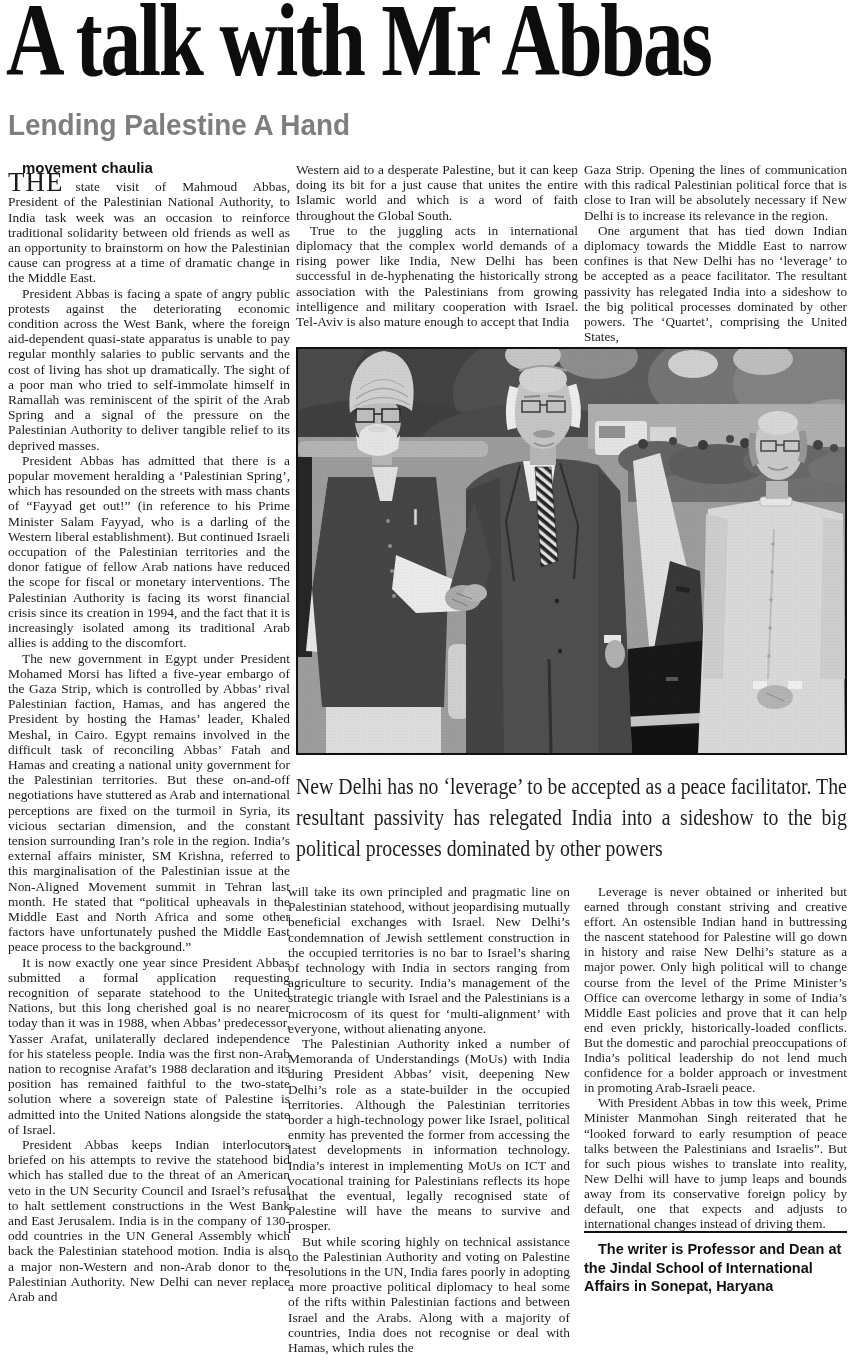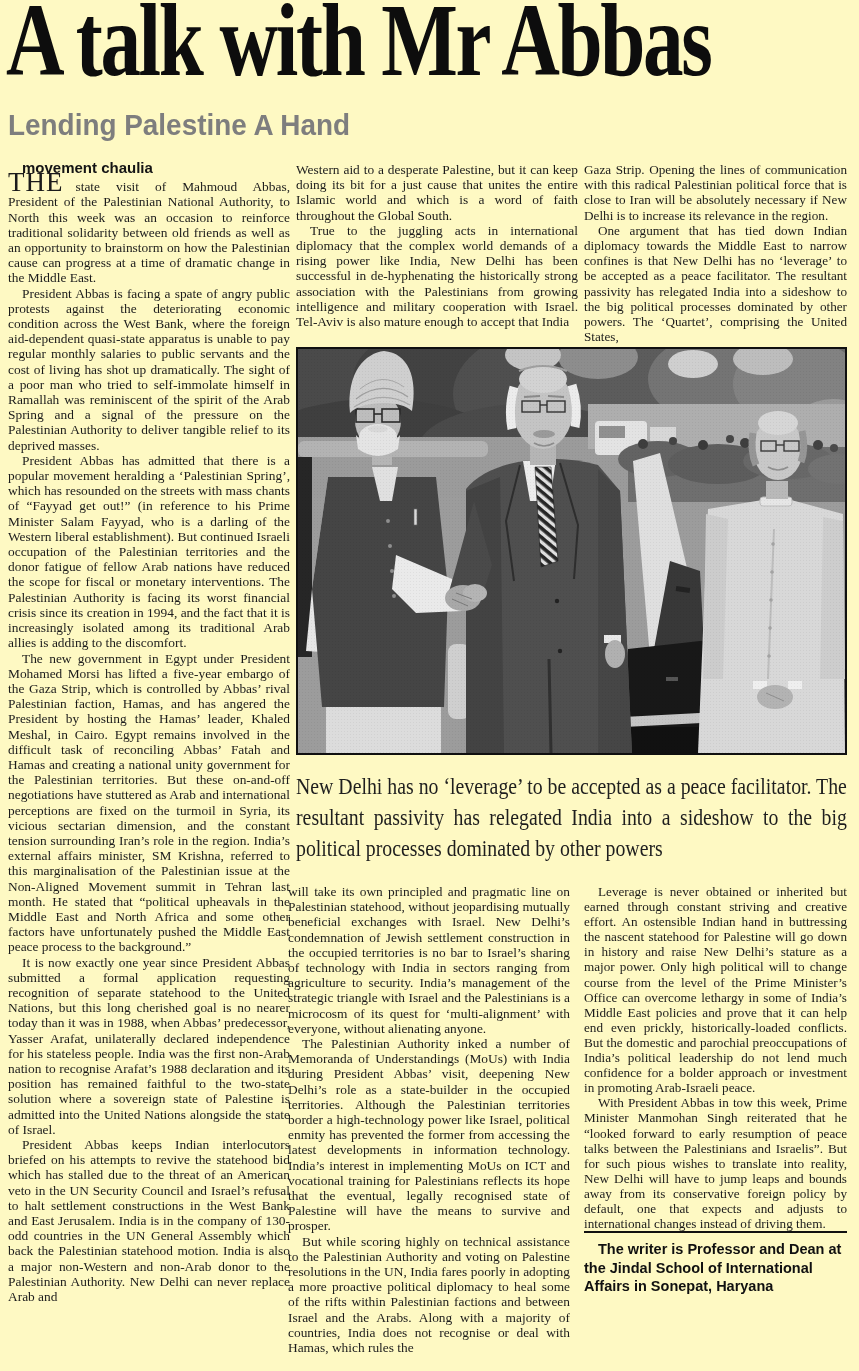--- a/index.html
+++ b/index.html
@@ -1,16 +1,16 @@
 <!DOCTYPE html>
 <html lang="en"><head>
 <meta charset="utf-8">
 <style>
   html,body{margin:0;padding:0;background:#e8e8e8;}
-  .page{position:relative;width:859px;height:1371px;background:#fef9c3;overflow:hidden;
+  .page{position:relative;width:859px;height:1371px;background:#ffffff;overflow:hidden;
         font-family:"Liberation Serif",serif;color:#191919;}
   
   .headline{position:absolute;left:6px;top:-14px;font-family:"Liberation Serif",serif;
             font-weight:bold;font-size:104px;line-height:108px;letter-spacing:-3px;
             color:#0d0d0d;white-space:nowrap;transform:scaleX(0.78);transform-origin:0 0;}
   .subtitle{position:absolute;left:8px;top:108px;font-family:"Liberation Sans",sans-serif;
             font-weight:bold;font-size:30px;color:#7e7e7e;white-space:nowrap;
             transform:scaleX(0.93);transform-origin:0 0;}
   .byline{font-family:"Liberation Sans",sans-serif;font-weight:bold;font-size:15px;
           color:#141414;margin:0 0 14px 0;text-align:left;text-indent:0;}
@@ -41,21 +41,21 @@
 </head>
 <body>
 
 <div class="page">
 
   <div class="headline">A talk with Mr Abbas</div>
   <div class="subtitle">Lending Palestine A Hand</div>
 
   <div class="col" id="col1">
     <p class="byline">movement chaulia</p>
-    <p class="nolead"><span class="leadword">THE</span><span>state visit of Mahmoud Abbas, President of the Palestinian National Authority, to North this week was an occasion to reinforce traditional solidarity between old friends as well as an opportunity to brainstorm on how the Palestinian cause can progress at a time of dramatic change in the Middle East.</span></p>
+    <p class="nolead"><span class="leadword">THE</span><span>state visit of Mahmoud Abbas, President of the Palestinian National Authority, to India task week was an occasion to reinforce traditional solidarity between old friends as well as an opportunity to brainstorm on how the Palestinian cause can progress at a time of dramatic change in the Middle East.</span></p>
     <p>President Abbas is facing a spate of angry public protests against the deteriorating economic condition across the West Bank, where the foreign aid-dependent quasi-state apparatus is unable to pay regular monthly salaries to public servants and the cost of living has shot up dramatically. The sight of a poor man who tried to self-immolate himself in Ramallah was reminiscent of the spirit of the Arab Spring and a signal of the pressure on the Palestinian Authority to deliver tangible relief to its deprived masses.</p>
     <p>President Abbas has admitted that there is a popular movement heralding a ‘Palestinian Spring’, which has resounded on the streets with mass chants of “Fayyad get out!” (in reference to his Prime Minister Salam Fayyad, who is a darling of the Western liberal establishment). But continued Israeli occupation of the Palestinian territories and the donor fatigue of fellow Arab nations have reduced the scope for fiscal or monetary interventions. The Palestinian Authority is facing its worst financial crisis since its creation in 1994, and the fact that it is increasingly isolated among its traditional Arab allies is adding to the discomfort.</p>
     <p>The new government in Egypt under President Mohamed Morsi has lifted a five-year embargo of the Gaza Strip, which is controlled by Abbas’ rival Palestinian faction, Hamas, and has angered the President by hosting the Hamas’ leader, Khaled Meshal, in Cairo. Egypt remains involved in the difficult task of reconciling Abbas’ Fatah and Hamas and creating a national unity government for the Palestinian territories. But these on-and-off negotiations have stuttered as Arab and international perceptions are fixed on the turmoil in Syria, its vicious sectarian dimension, and the constant tension surrounding Iran’s role in the region. India’s external affairs minister, SM Krishna, referred to this marginalisation of the Palestinian issue at the Non-Aligned Movement summit in Tehran last month. He stated that “political upheavals in the Middle East and North Africa and some other factors have unfortunately pushed the Middle East peace process to the background.”</p>
     <p>It is now exactly one year since President Abbas submitted a formal application requesting recognition of separate statehood to the United Nations, but this long cherished goal is no nearer today than it was in 1988, when Abbas’ predecessor, Yasser Arafat, unilaterally declared independence for his stateless people. India was the first non-Arab nation to recognise Arafat’s 1988 declaration and its position has remained faithful to the two-state solution where a sovereign state of Palestine is admitted into the United Nations alongside the state of Israel.</p>
     <p>President Abbas keeps Indian interlocutors briefed on his attempts to revive the statehood bid which has stalled due to the threat of an American veto in the UN Security Council and Israel’s refusal to halt settlement constructions in the West Bank and East Jerusalem. India is in the company of 130-odd countries in the UN General Assembly which back the Palestinian statehood motion. India is also a major non-Western and non-Arab donor to the Palestinian Authority. New Delhi can never replace Arab and</p>
   </div>
 
   <div class="col" id="col2top">
     <p class="nolead">Western aid to a desperate Palestine, but it can keep doing its bit for a just cause that unites the entire Islamic world and which is a word of faith throughout the Global South.</p>
     <p>True to the juggling acts in international diplomacy that the complex world demands of a rising power like India, New Delhi has been successful in de-hyphenating the historically strong association with the Palestinians from growing intelligence and military cooperation with Israel. Tel-Aviv is also mature enough to accept that India</p>

